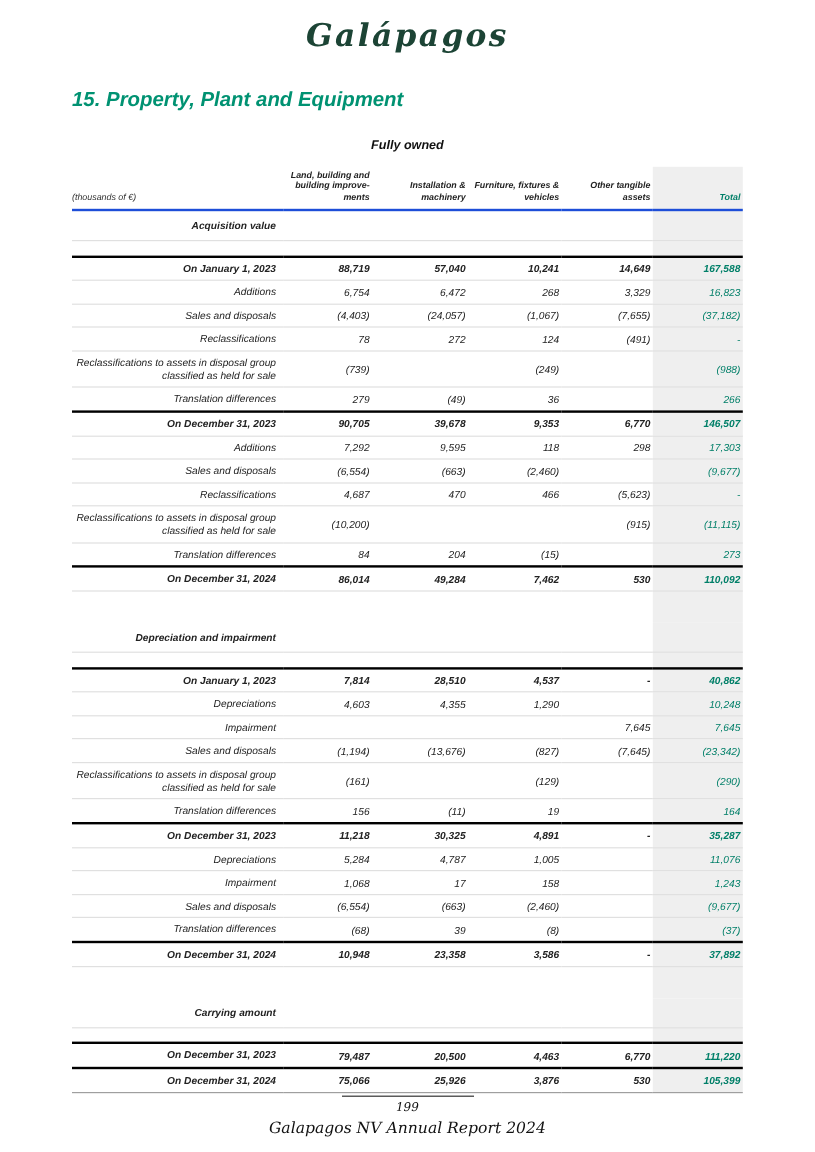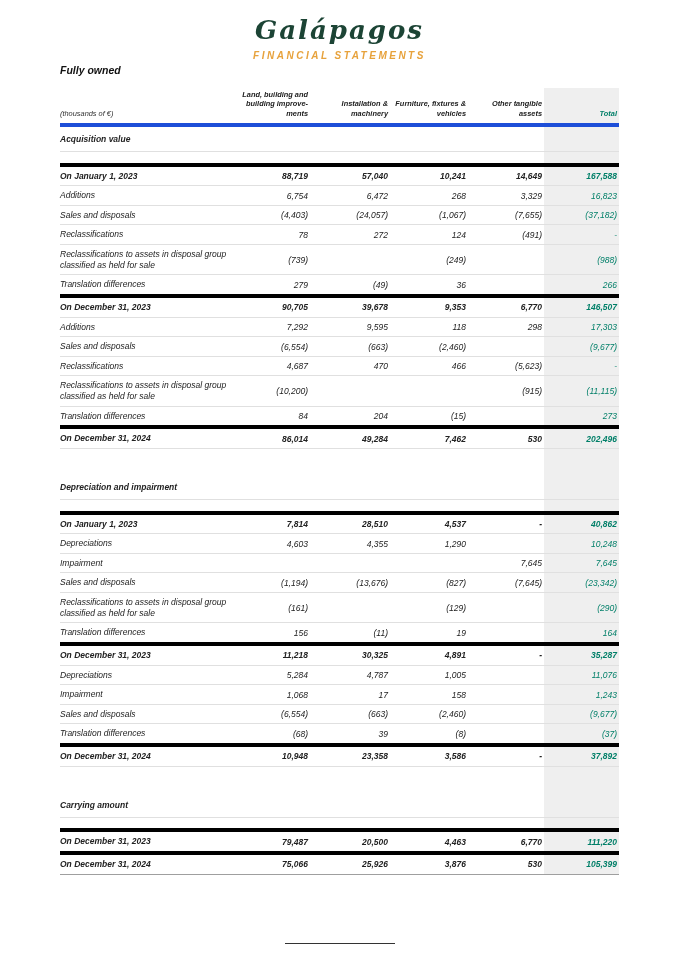--- a/index.html
+++ b/index.html
@@ -23,44 +23,44 @@
     color:var(--logo-green);letter-spacing:2px;line-height:1.1;
   }
   .logo-sub{
     color:var(--accent-orange);font-size:10px;font-weight:600;
     letter-spacing:2.5px;margin-top:5px;
   }
   
   .section-heading{
     color:var(--heading-green);font-size:17px;font-weight:700;margin-top:28px;
   }
-  .subsection-heading{font-size:10.5px;font-weight:700;margin-top:3px;color:#111;}
+  .subsection-heading{font-size:10.5px;font-weight:700;margin-top:22px;color:#111;text-align:center;}
   
   table.ppe-table{
     width:559px;border-collapse:collapse;table-layout:fixed;
     margin-top:12px;font-size:8.5px;color:#222;
   }
   col.col-label{width:176px;}
   col.col-1{width:74px;}
   col.col-2{width:80px;}
   col.col-3{width:78px;}
   col.col-4{width:76px;}
   col.col-total{width:75px;}
   thead th{
     vertical-align:bottom;text-align:right;font-weight:700;
     font-size:7.4px;line-height:1.3;padding:2px 2px 5px 2px;
-    border-bottom:4px solid #1d4ed8;color:#222;
+    border-bottom:2px solid #1d4ed8;color:#222;
   }
   thead th.unit-label{text-align:left;font-weight:400;color:#333;padding-left:0;}
   thead th.total-header{color:var(--total-green);}
-  td.label{text-align:left;padding:4px 6px 4px 0;line-height:1.25;}
+  td.label{text-align:right;padding:4px 6px 4px 0;line-height:1.25;}
   td.num{text-align:right;padding:4px 2px;}
   .total-col{background:var(--total-column-bg);color:var(--total-green);}
   tbody tr.data-row td{border-bottom:1px solid #e0e0e0;}
-  tbody tr.bold-row td{font-weight:700;border-top:4px solid #000000;}
+  tbody tr.bold-row td{font-weight:700;border-top:2px solid #000000;}
   tbody tr.section-row td{border-bottom:1px solid #e0e0e0;padding-top:7px;padding-bottom:6px;}
   tbody tr.section-row td.label{font-weight:700;}
   tbody tr.gap-row td{border:none;height:13px;padding:0;}
   tbody tr.big-gap td{height:27px;}
   tbody tr:last-child td{border-bottom:1px solid #9f9f9f;}
   
   .page-footer{
     position:absolute;left:0;right:0;bottom:12px;text-align:center;
     font-family:"DejaVu Serif",serif;color:#111;
   }
@@ -68,23 +68,23 @@
   .page-number{font-size:10px;}
   .report-title{font-size:13px;margin-top:4px;}
 </style>
 </head>
 <body>
 
 <div class="page">
 
   <header class="report-header">
     <div class="logo">Galápagos</div>
-    <div class="logo-sub">FINANCIAL STATEMENTS</div>
   </header>
 
+  <h1 class="section-heading">15. Property, Plant and Equipment</h1>
   <h2 class="subsection-heading">Fully owned</h2>
 
   <table class="ppe-table">
     <colgroup>
       <col class="col-label">
       <col class="col-1">
       <col class="col-2">
       <col class="col-3">
       <col class="col-4">
       <col class="col-total">
@@ -211,21 +211,21 @@
           <td class="num">(15)</td>
           <td class="num"></td>
           <td class="num total-col">273</td>
         </tr>
         <tr class="data-row bold-row">
           <td class="label">On December 31, 2024</td>
           <td class="num">86,014</td>
           <td class="num">49,284</td>
           <td class="num">7,462</td>
           <td class="num">530</td>
-          <td class="num total-col">202,496</td>
+          <td class="num total-col">110,092</td>
         </tr>
         <tr class="gap-row big-gap">
           <td class="label"></td>
           <td class="num"></td>
           <td class="num"></td>
           <td class="num"></td>
           <td class="num"></td>
           <td class="num total-col"></td>
         </tr>
         <tr class="section-row">
@@ -378,15 +378,17 @@
           <td class="num">25,926</td>
           <td class="num">3,876</td>
           <td class="num">530</td>
           <td class="num total-col">105,399</td>
         </tr>
       </tbody>
   </table>
 
   <footer class="page-footer">
     <div class="footer-rule"></div>
+    <div class="page-number">199</div>
+    <div class="report-title">Galapagos NV Annual Report 2024</div>
   </footer>
 
 </div>
 
 </body></html>

